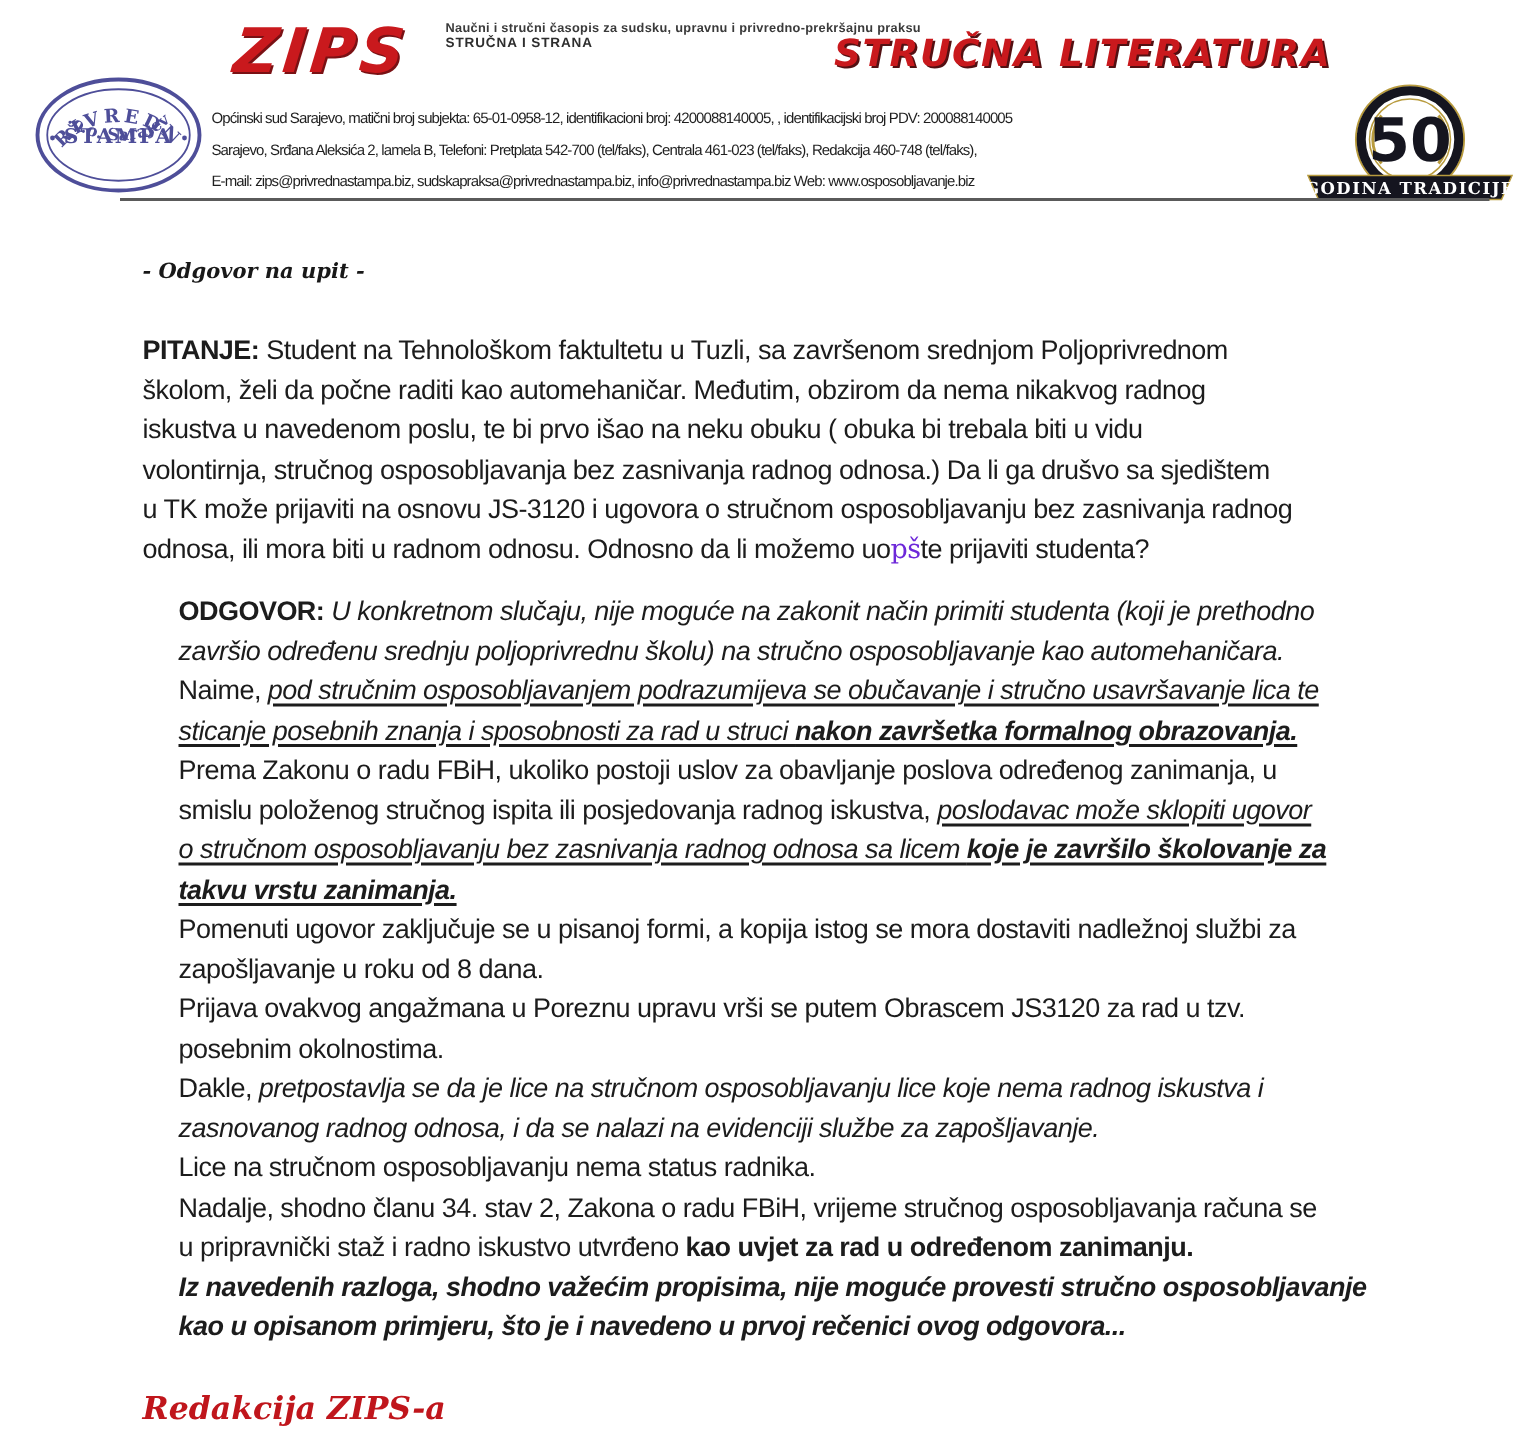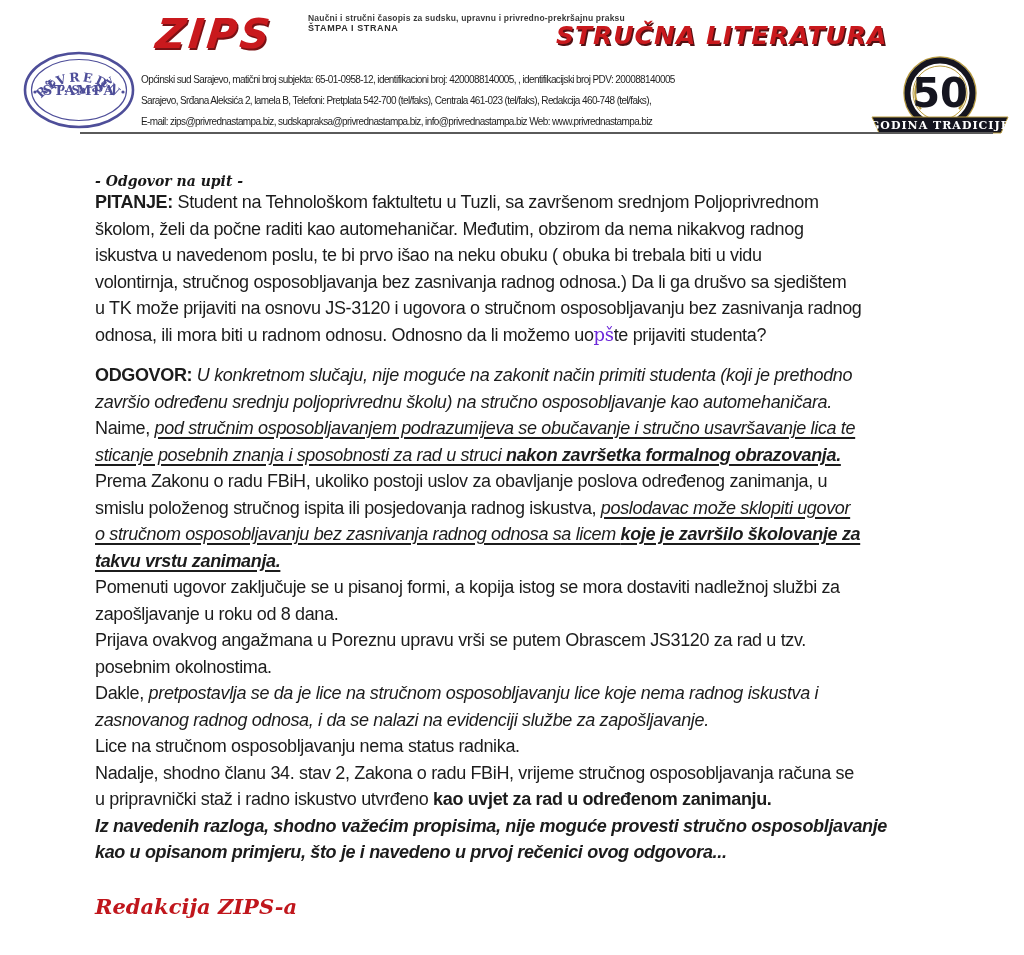--- a/index.html
+++ b/index.html
@@ -22,21 +22,21 @@
   .letterhead{position:absolute;top:0;left:0;width:1024px;height:150px;}
   .stamp{position:absolute;left:22px;top:50px;width:114px;height:80px;}
   .zips-logo{
     position:absolute;left:156px;top:10px;
     font-family:"DejaVu Sans",sans-serif;
     font-size:41px;font-weight:800;font-style:italic;
     letter-spacing:3px;color:var(--accent_red);
     transform:skewX(-6deg);
     text-shadow:1.5px 1.5px 0 #7a1114;
   }
-  .sudska-block{position:absolute;left:308px;top:13px;width:270px;}
+  .sudska-block{position:absolute;left:297px;top:13px;width:270px;}
   .sudska-tagline{
     font-size:8.5px;font-weight:bold;color:#3a3a3a;letter-spacing:.2px;white-space:nowrap;
   }
   .sudska-title{
     font-family:"DejaVu Sans",sans-serif;
     font-size:26px;font-weight:900;font-style:italic;
     letter-spacing:2px;color:#ffffff;white-space:nowrap;
     -webkit-text-stroke:1.3px #3c3c3c;
     text-shadow:1px 1px 0 #9a9a9a;
     line-height:1.1;
@@ -61,24 +61,25 @@
     border-top:2px solid #5a5a5a;
   }
   
   .doc-body{position:absolute;left:95px;top:155px;width:885px;}
   .doc-title{
     font-family:"DejaVu Serif",serif;
     font-size:14px;font-weight:bold;font-style:italic;
     color:#181818;margin-top:18px;
   }
   .para{
+    margin-top:31px;
     font-size:18px;line-height:26.5px;letter-spacing:-0.35px;
     color:var(--ink);width:885px;
   }
-  .para.answer{margin-top:14px;}
+  .para.answer{margin-top:14px;margin-left:24px;}
   .s-b{font-weight:bold;}
   .s-i{font-style:italic;}
   .s-u{text-decoration:underline;text-decoration-thickness:1.5px;text-underline-offset:3px;}
   .s-f{font-family:"DejaVu Serif",serif;font-weight:300;color:#6d28d9;}
   .signature{
     margin-top:28px;
     font-family:"DejaVu Serif",serif;
     font-size:21px;font-weight:bold;font-style:italic;
     color:#c0161c;
   }
@@ -105,29 +106,29 @@
         <textPath href="#arcBot" startOffset="50%" text-anchor="middle">d.o.o. Sarajevo</textPath>
       </text>
       <circle cx="13" cy="42" r="1.6" fill="#4e4e99"></circle>
       <circle cx="101" cy="42" r="1.6" fill="#4e4e99"></circle>
     </svg>
 
     <div class="zips-logo">ZIPS</div>
 
     <div class="sudska-block">
       <div class="sudska-tagline">Naučni i stručni časopis za sudsku, upravnu i privredno-prekršajnu praksu</div>
-      <div class="sudska-sub">ŠTAMPA I STRANA</div>
+      <div class="sudska-sub">STRUČNA I STRANA</div>
     </div>
 
     <div class="strucna">STRUČNA LITERATURA</div>
 
     <div class="info-lines">
       <div>Općinski sud Sarajevo, matični broj subjekta: 65-01-0958-12,  identifikacioni broj: 4200088140005, , identifikacijski broj PDV: 200088140005</div>
       <div>Sarajevo, Srđana Aleksića 2, lamela B, Telefoni: Pretplata 542-700 (tel/faks), Centrala 461-023 (tel/faks), Redakcija 460-748 (tel/faks),</div>
-      <div>E-mail: zips@privrednastampa.biz, sudskapraksa@privrednastampa.biz,  info@privrednastampa.biz Web: www.privrednastampa.biz</div>
+      <div>E-mail: zips@privrednastampa.biz, sudskapraksa@privrednastampa.biz,  info@privrednastampa.biz Web: www.osposobljavanje.biz</div>
     </div>
 
     <svg class="badge" viewBox="0 0 148 88">
       <circle cx="74" cy="38" r="36" fill="#ffffff" stroke="#b89b3e" stroke-width="1.4"></circle>
       <circle cx="74" cy="38" r="32.5" fill="#ffffff" stroke="#15151f" stroke-width="6"></circle>
       <circle cx="74" cy="38" r="27" fill="#ffffff" stroke="#b89b3e" stroke-width="1"></circle>
       <path d="M 55,22 A 25,25 0 0 0 55,54" stroke="#b89b3e" stroke-width="2" fill="none"></path>
       <path d="M 93,22 A 25,25 0 0 1 93,54" stroke="#b89b3e" stroke-width="2" fill="none"></path>
       <text x="74" y="52" text-anchor="middle" font-size="40" font-weight="bold" fill="#15151f" font-family="DejaVu Sans,sans-serif">50</text>
       <polygon points="6,62 142,62 135,78 13,78" fill="#15151f" stroke="#b89b3e" stroke-width="1"></polygon>

